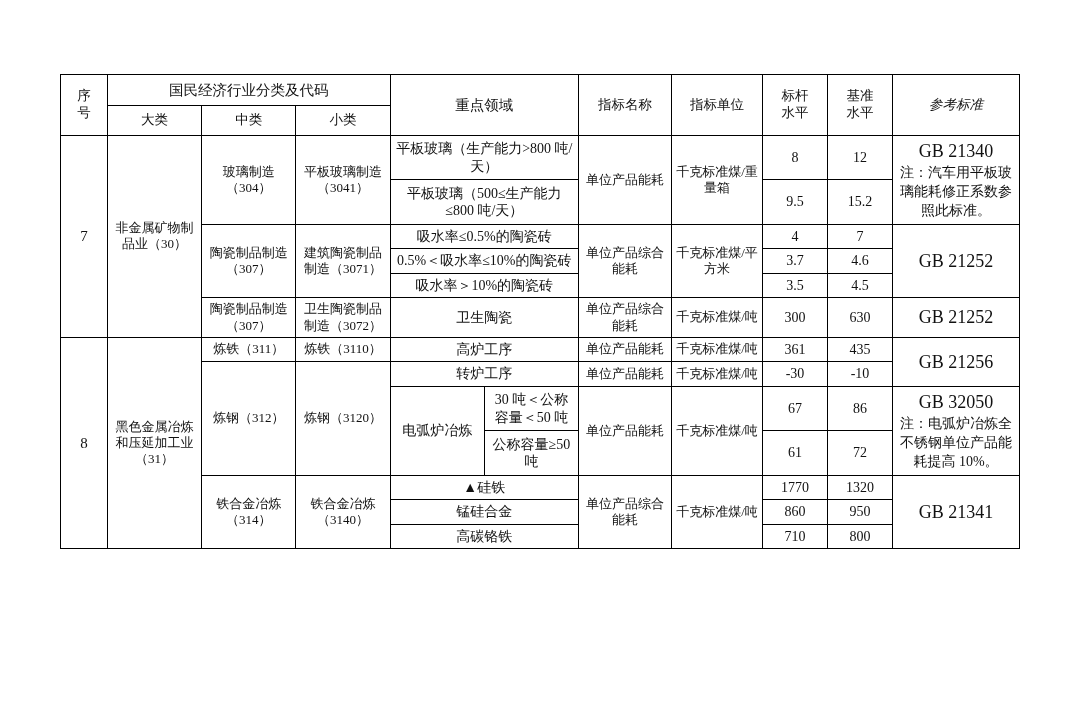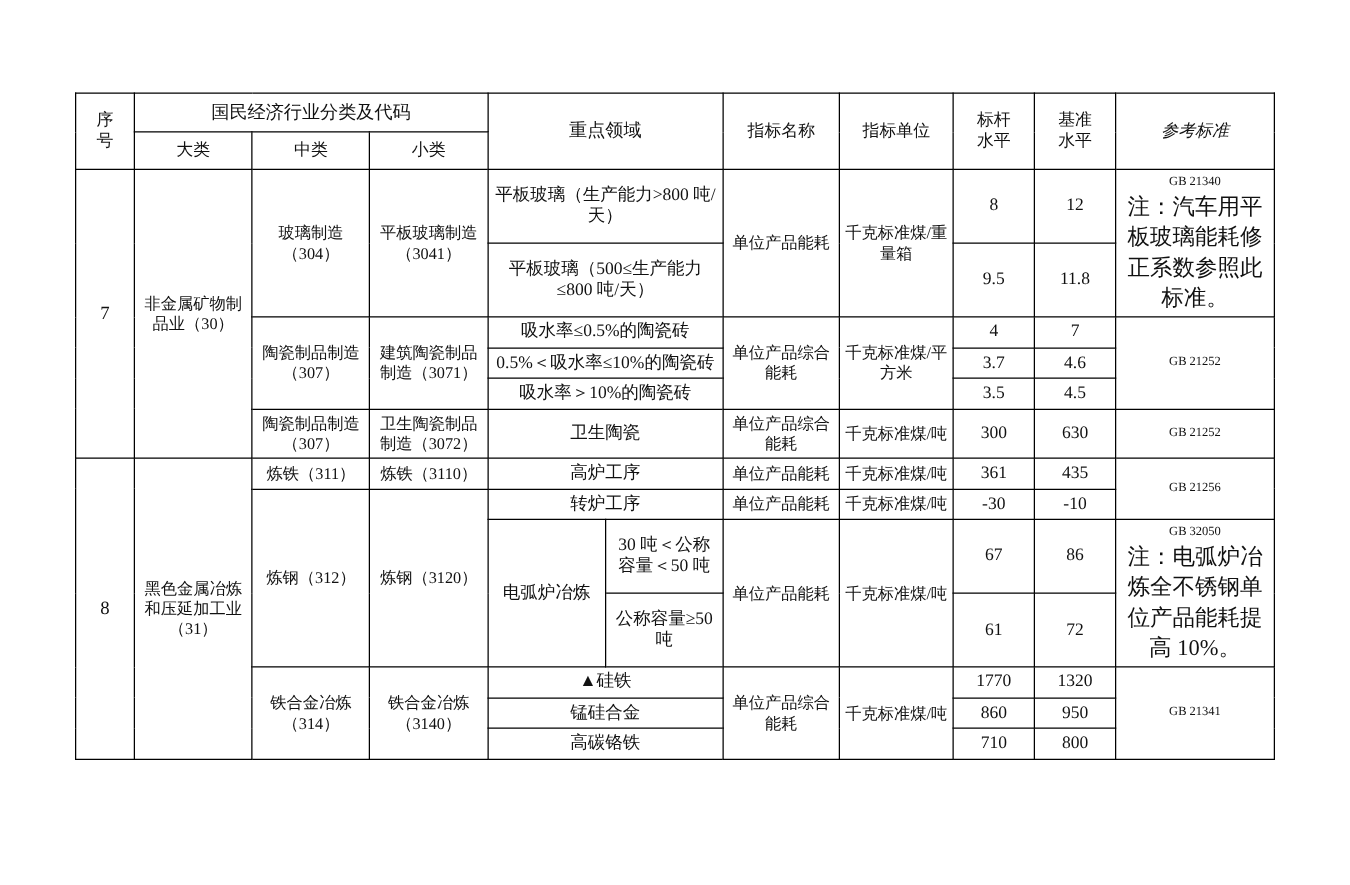--- a/index.html
+++ b/index.html
@@ -40,30 +40,30 @@
     padding: 6px 4px;
   }
   .hdr-main {
     font-size: 14.5px;
     margin-top: 36px;
   }
   .cell-small {
     font-size: 13px;
   }
   .cell-note {
-    font-size: 18px;
+    font-size: 14px;
     line-height: 1.35;
     text-align: center;
   }
   .num {
     font-family: "Liberation Serif", serif;
     font-size: 14px;
   }
   .std {
-    font-size: 10px;
+    font-size: 18px;
   }
   .idx {
     font-size: 15px;
   }
   .field-cat {
     font-size: 14px;
     margin-left: 32px;
   }
   .w-seq   { width: 38px; }
   .w-big   { width: 68px; }
@@ -122,21 +122,21 @@
         <td class="num">8</td>
         <td class="num">12</td>
         <td class="ref-cell" rowspan="2">
           <div class="std">GB 21340</div>
           <div class="cell-note">注：汽车用平板玻璃能耗修正系数参照此标准。</div>
         </td>
       </tr>
       <tr>
         <td class="field-cat" colspan="2">平板玻璃（500≤生产能力≤800 吨/天）</td>
         <td class="num">9.5</td>
-        <td class="num">11.8</td>
+        <td class="num">15.2</td>
       </tr>
 
       <tr>
         <td class="cell-small" rowspan="3">陶瓷制品制造（307）</td>
         <td class="cell-small" rowspan="3">建筑陶瓷制品制造（3071）</td>
         <td class="field-cat" colspan="2">吸水率≤0.5%的陶瓷砖</td>
         <td class="cell-small" rowspan="3">单位产品综合能耗</td>
         <td class="cell-small" rowspan="3">千克标准煤/平方米</td>
         <td class="num">4</td>
         <td class="num">7</td>

